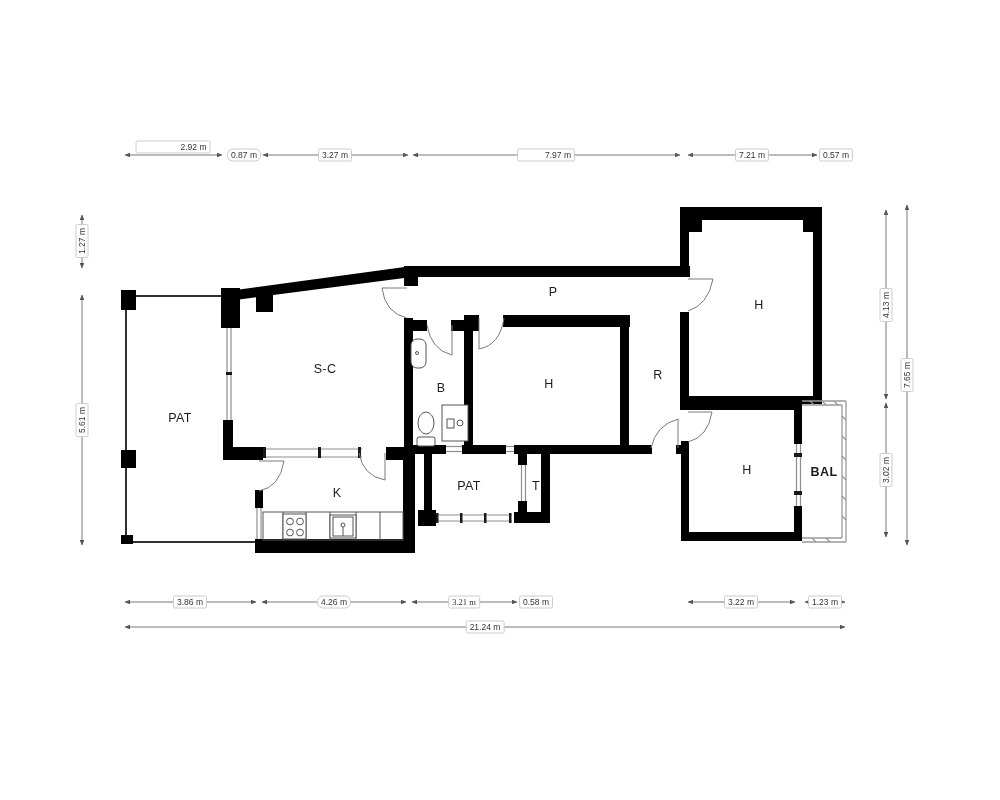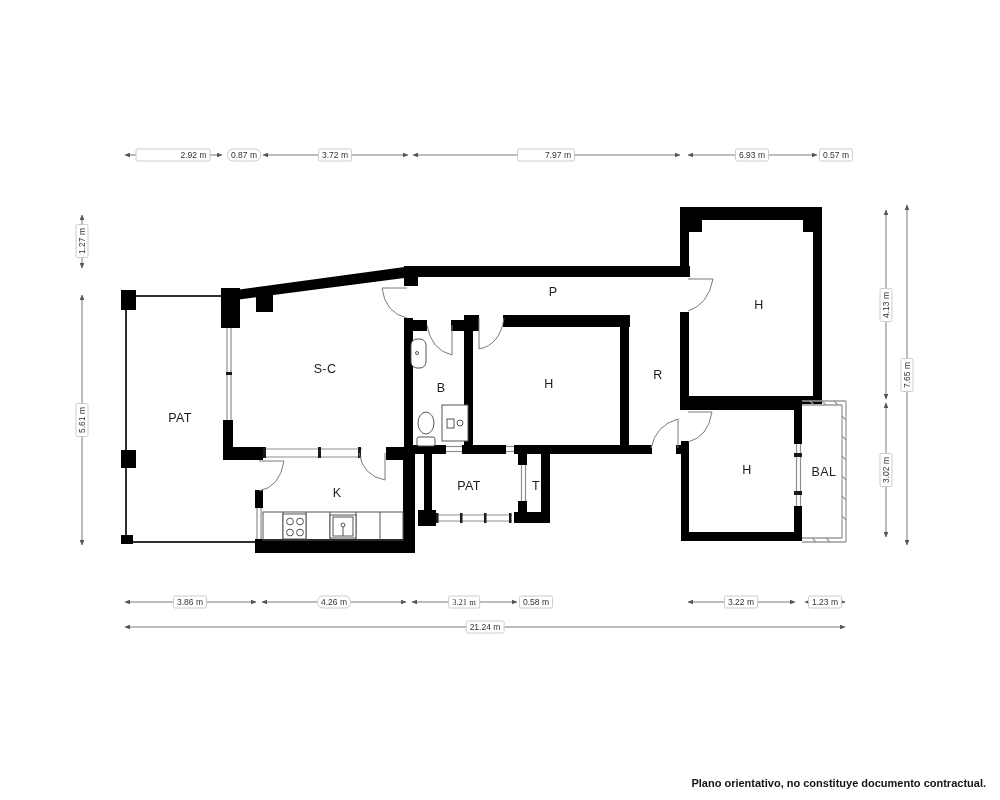--- a/index.html
+++ b/index.html
@@ -250,40 +250,39 @@
 
 <div class="room-label" style="left:180px;top:418px;">PAT</div>
 <div class="room-label" style="left:325px;top:369px;">S-C</div>
 <div class="room-label" style="left:337px;top:493px;">K</div>
 <div class="room-label" style="left:441px;top:388px;">B</div>
 <div class="room-label" style="left:549px;top:384px;">H</div>
 <div class="room-label" style="left:553px;top:292px;">P</div>
 <div class="room-label" style="left:658px;top:375px;">R</div>
 <div class="room-label" style="left:759px;top:305px;">H</div>
 <div class="room-label" style="left:747px;top:470px;">H</div>
-<div class="room-label" style="left:824px;top:472px;">BAL</div>
+<div class="room-label" style="left:824px;top:472px;font-weight:bold;">BAL</div>
 <div class="room-label" style="left:469px;top:486px;">PAT</div>
 <div class="room-label" style="left:536px;top:486px;">T</div>
 
-<div class="dim-label" style="left:173px;top:155px;padding-left:44px;">2.92 m</div>
+<div class="dim-label" style="left:173px;top:147px;padding-left:44px;">2.92 m</div>
 <div class="dim-label" style="left:244px;top:155px;border-radius:6px;">0.87 m</div>
-<div class="dim-label" style="left:335px;top:155px;">3.72 m</div>
+<div class="dim-label" style="left:335px;top:155px;">3.27 m</div>
 <div class="dim-label" style="left:546px;top:155px;padding-left:27px;">7.97 m</div>
-<div class="dim-label" style="left:752px;top:155px;">6.93 m</div>
+<div class="dim-label" style="left:752px;top:155px;">7.21 m</div>
 <div class="dim-label" style="left:836px;top:155px;">0.57 m</div>
 
 <div class="dim-label" style="left:190px;top:602px;">3.86 m</div>
 <div class="dim-label" style="left:334px;top:602px;border-radius:6px;">4.26 m</div>
 <div class="dim-label" style="left:464px;top:602px;font-family:Liberation Serif, serif;">3.21 m</div>
 <div class="dim-label" style="left:536px;top:602px;">0.58 m</div>
 <div class="dim-label" style="left:741px;top:602px;">3.22 m</div>
 <div class="dim-label" style="left:825px;top:602px;">1.23 m</div>
 <div class="dim-label" style="left:485px;top:627px;">21.24 m</div>
 
 <div class="dim-label vert" style="left:82px;top:241px;">1.27 m</div>
 <div class="dim-label vert" style="left:82px;top:420px;">5.61 m</div>
 <div class="dim-label vert" style="left:886px;top:305px;">4.13 m</div>
 <div class="dim-label vert" style="left:886px;top:470px;">3.02 m</div>
 <div class="dim-label vert" style="left:907px;top:375px;">7.65 m</div>
 
-<div class="disclaimer">Plano orientativo, no constituye documento contractual.</div>
 
 </div>
 
 </body></html>

